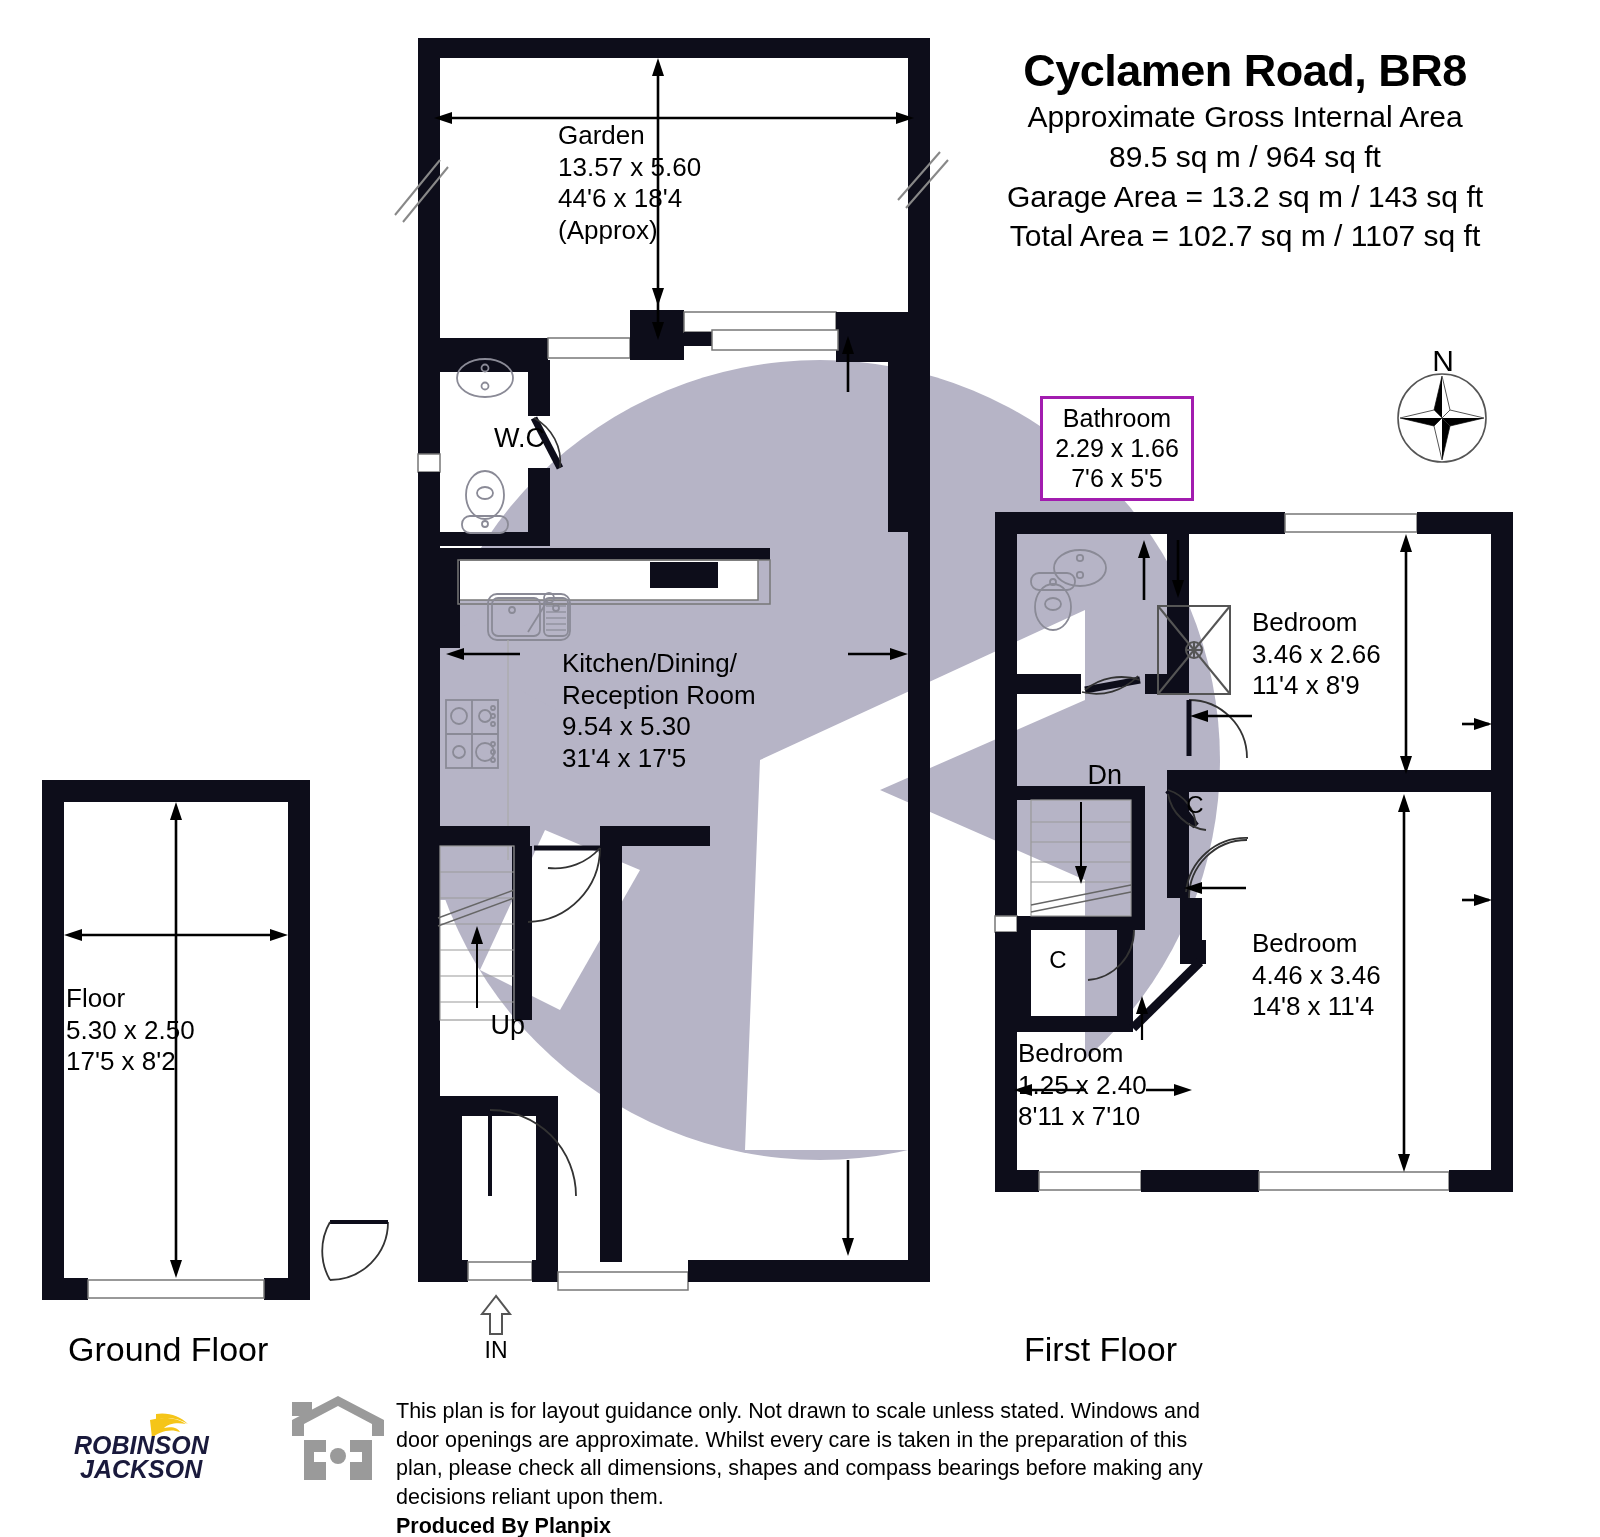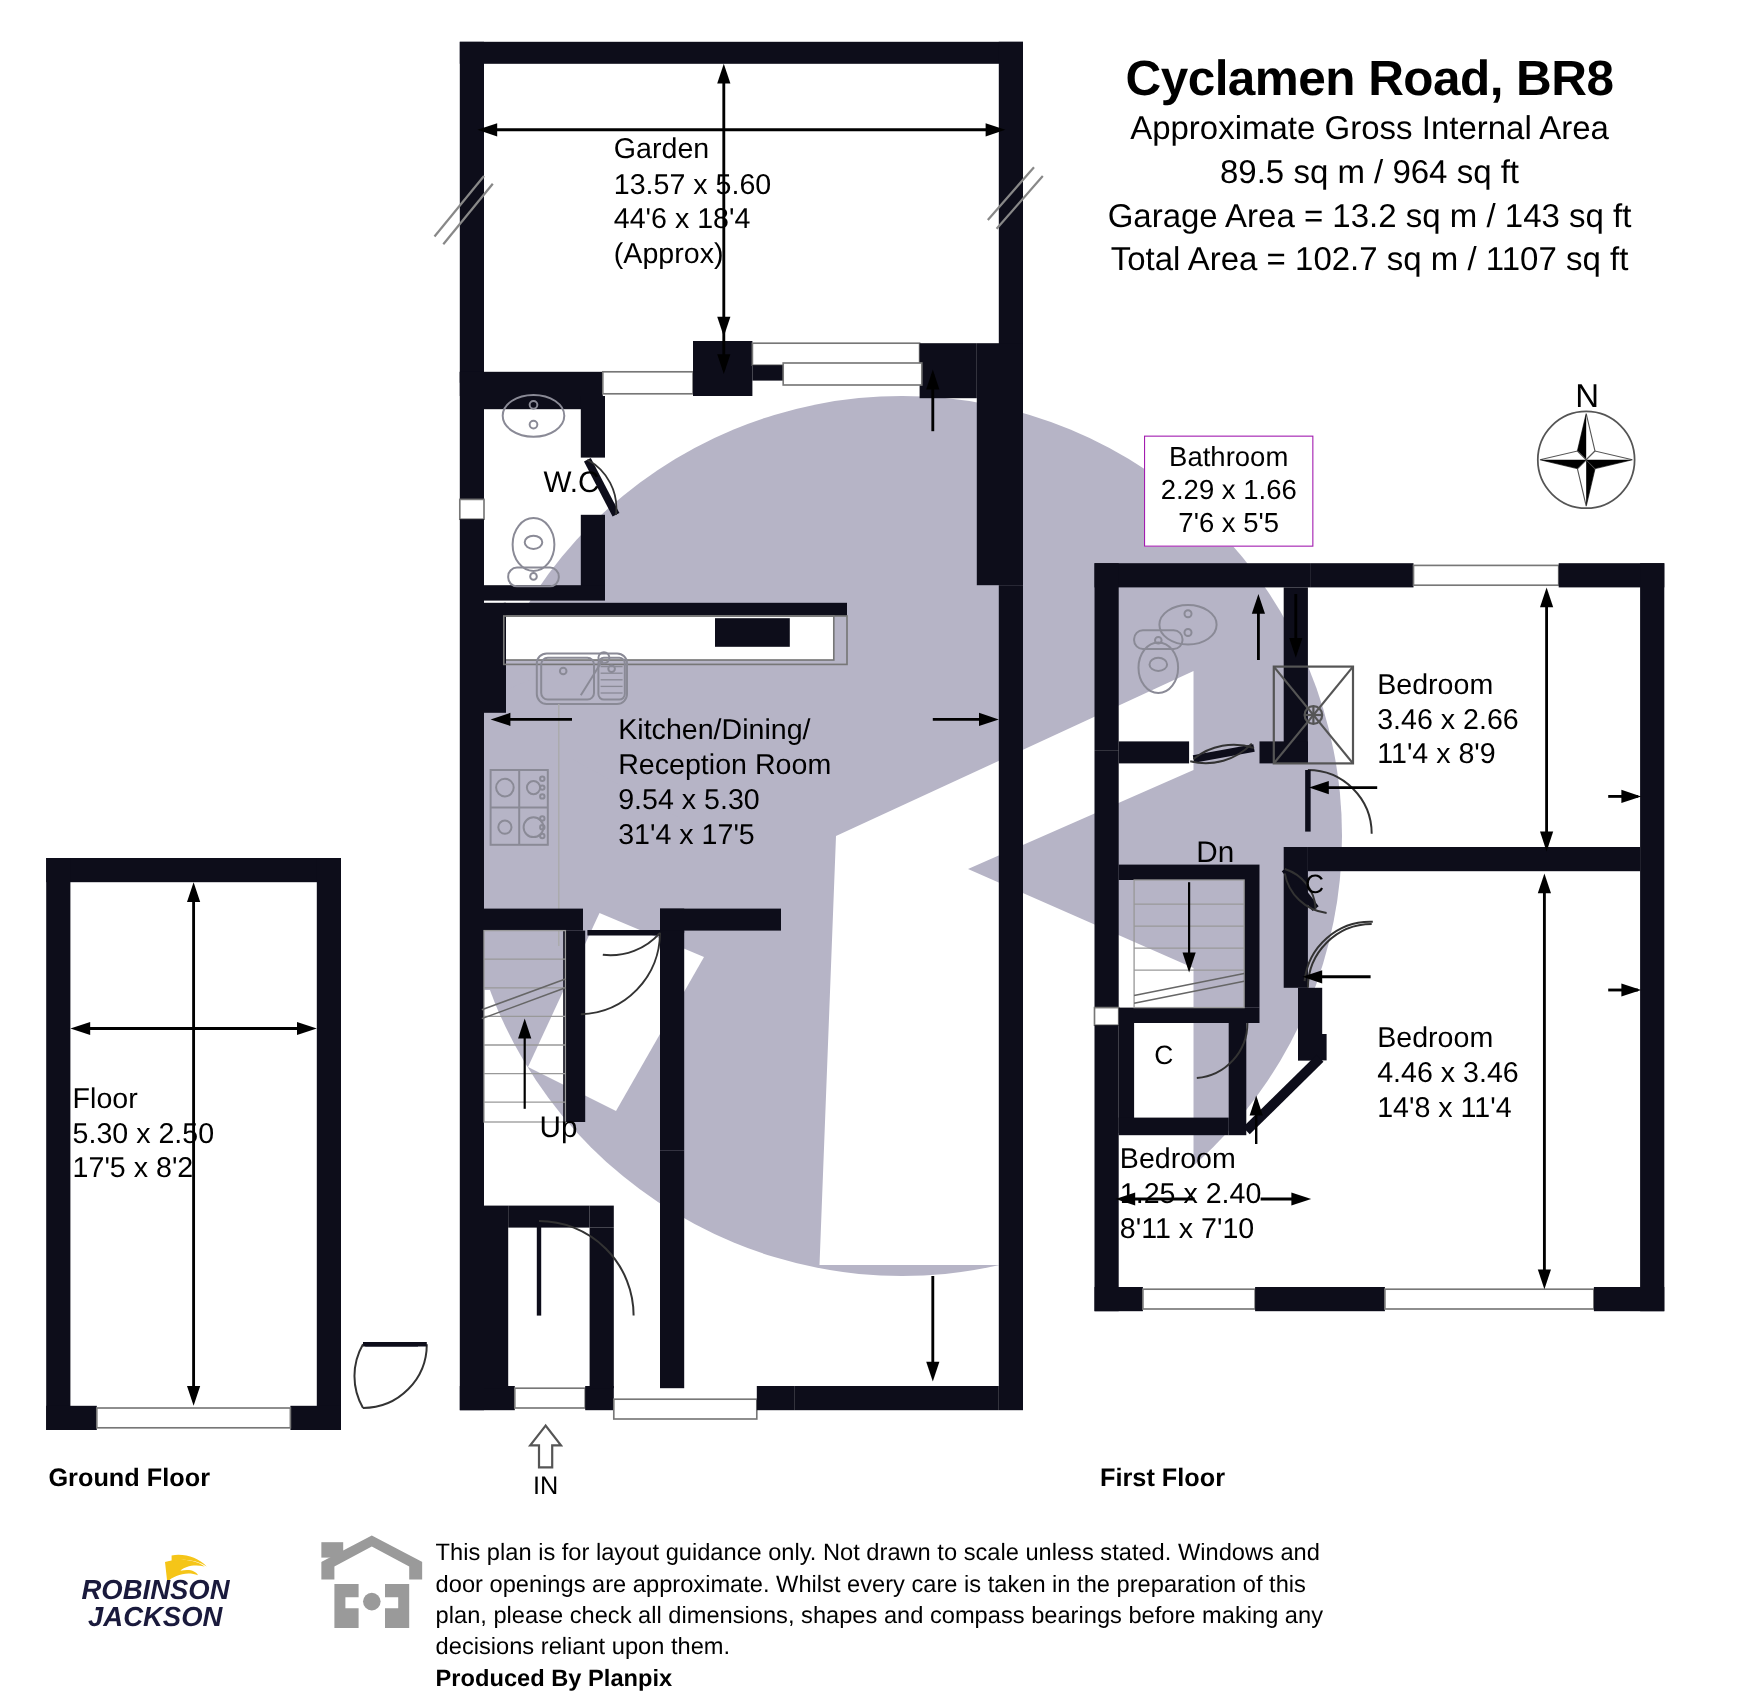--- a/index.html
+++ b/index.html
@@ -66,35 +66,36 @@
     font-size: 24px;
     text-align: center;
   }
 
   
   #bathroom-callout {
     position: absolute;
     left: 1040px;
     top: 396px;
     width: 154px;
-    border: 1px solid #a21caf;
+    border: 3px solid #a21caf;
     background: #fff;
     text-align: center;
     font-size: 25px;
     line-height: 1.2;
     padding: 4px 4px 5px 4px;
     box-sizing: border-box;
     z-index: 6;
   }
 
   
   .floor-caption {
     position: absolute;
-    font-size: 23px;
-    font-weight: bold;
+    font-size: 34px;
+    font-weight: normal;
+    margin-left: 24px;
   }
 
   
   #in-marker-label {
     position: absolute;
     left: 471px;
     top: 1337px;
     font-size: 23px;
     width: 50px;
     text-align: center;

